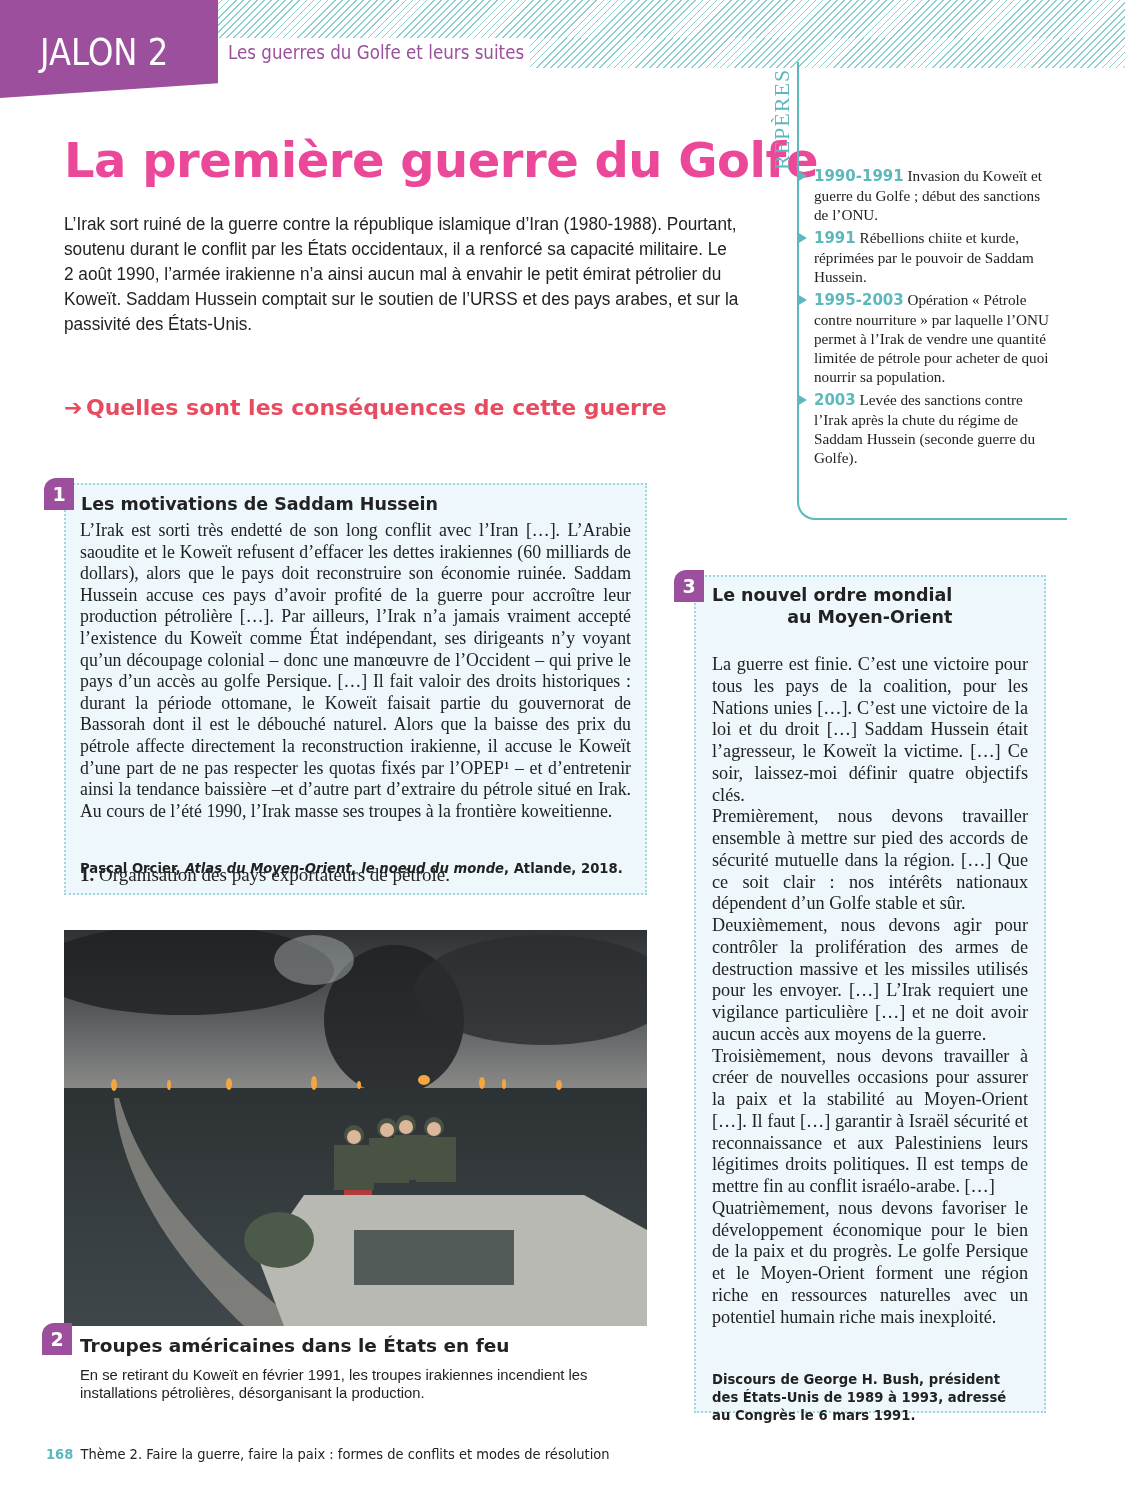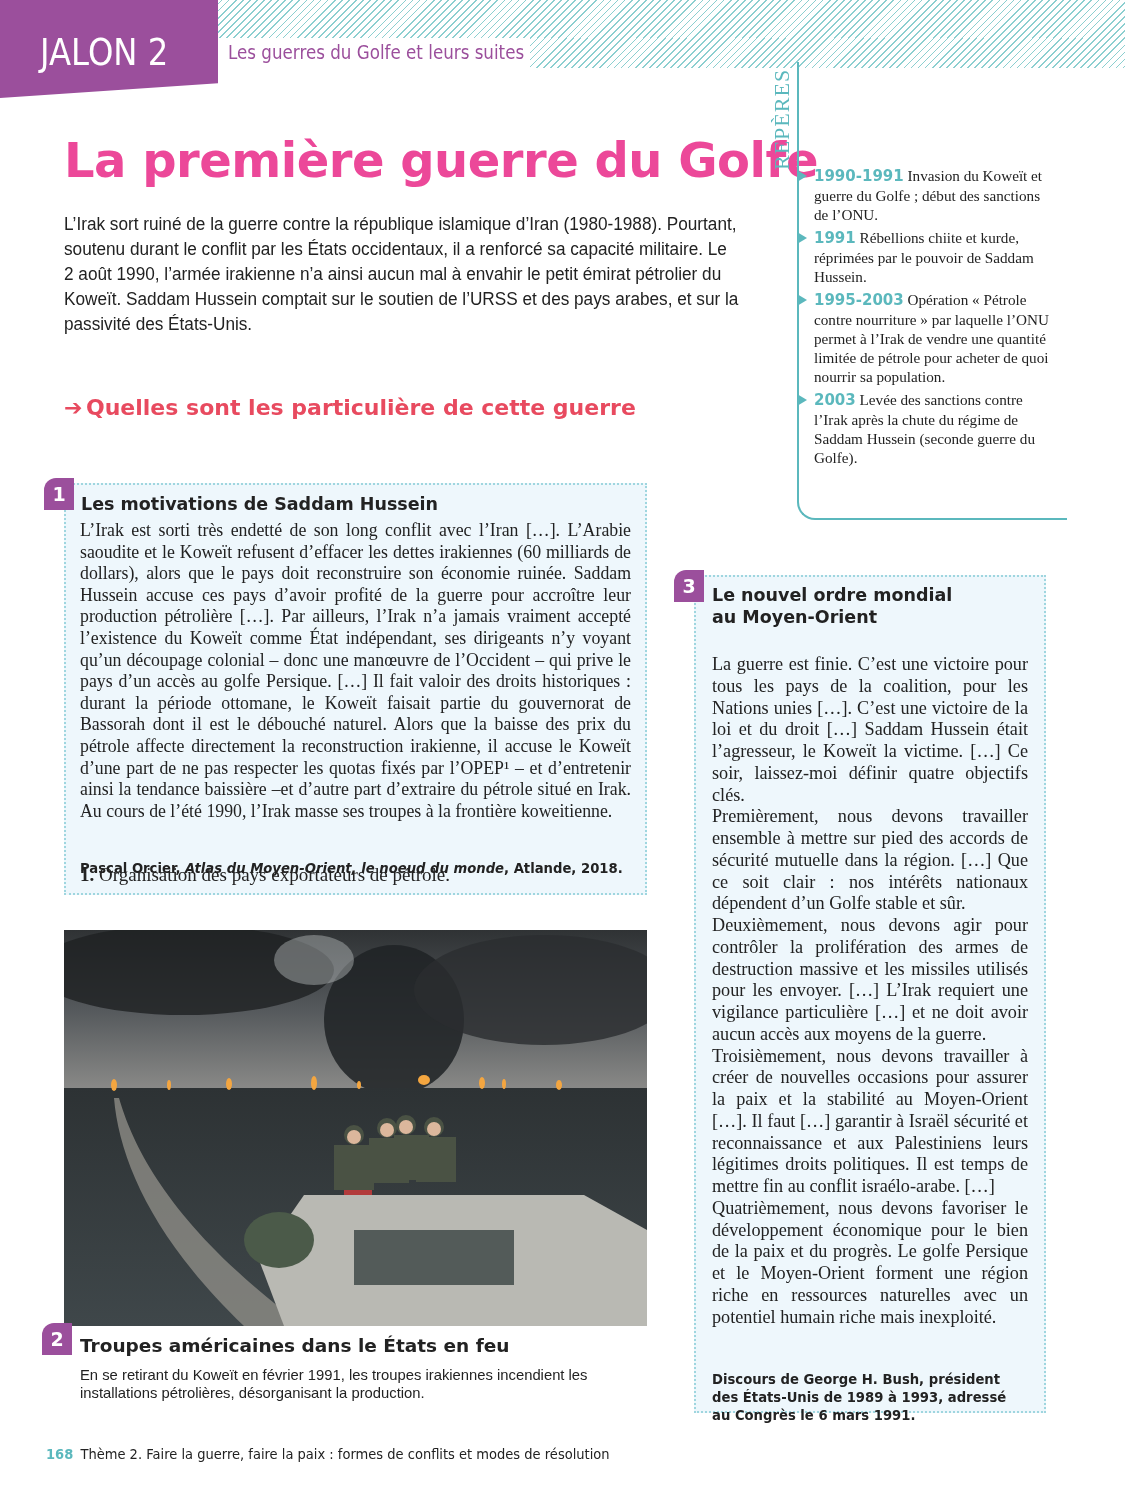--- a/index.html
+++ b/index.html
@@ -66,21 +66,21 @@
 
   
   .doc-box {
     position: absolute; background: #eef7fc; border: 2px dotted #9fd6df;
   }
   .doc-num {
     position: absolute; width: 30px; height: 32px; background: #9b4f9c; color: #fff;
     font-weight: bold; font-size: 19px; font-family: "DejaVu Sans", sans-serif; text-align: center; line-height: 32px;
     border-top-left-radius: 12px; border-bottom-right-radius: 0;
   }
-  .doc-title { position: absolute; font-family: "DejaVu Sans", sans-serif; font-weight: bold; font-size: 17.5px; color: #222; line-height: 22px; }
+  .doc-title { position: absolute; font-family: "DejaVu Sans", sans-serif; font-weight: bold; font-size: 17.5px; color: #222; line-height: 22px; text-align: right; }
   .doc-text {
     position: absolute; font-family: "Liberation Serif", serif; font-size: 17.8px; line-height: 21.6px; color: #222;
     text-align: justify; hyphens: manual;
   }
   .doc-source { position: absolute; font-family: "DejaVu Sans", sans-serif; font-size: 13.2px; font-weight: bold; text-align: left; color: #222; line-height: 18px; margin-top: 24px; }
   .doc-source i { font-style: italic; }
   .footnote { position: absolute; font-family: "Liberation Serif", serif; font-size: 19px; color: #222; }
   .footnote b { font-weight: bold; }
 
   
@@ -101,21 +101,21 @@
 <div class="subheader-bg"></div>
 <div class="jalon"></div>
 <div class="jalon-text">JALON 2</div>
 <div class="subheader">Les guerres du Golfe et leurs suites</div>
 
 <h1 class="page-title">La première guerre du Golfe</h1>
 
 <p class="intro">L’Irak sort ruiné de la guerre contre la république islamique d’Iran (1980-1988). Pourtant, soutenu durant le conflit par les États occidentaux, il a renforcé sa capacité militaire. Le 2 août 1990, l’armée irakienne n’a ainsi aucun mal à envahir le petit émirat pétrolier du Koweït. Saddam Hussein comptait sur le soutien de l’URSS et des pays arabes, et sur la passivité des États-Unis.</p>
 
 <div class="question">
-  <span class="arrow">➔</span><span>Quelles sont les particulière de cette guerre</span>
+  <span class="arrow">➔</span><span>Quelles sont les conséquences de cette guerre</span>
 </div>
 
 <div class="reperes-label">REPÈRES</div>
 <div class="reperes-frame"></div>
 <div class="reperes-list">
   <div class="rep-item">
     <span class="tri"></span>
     <span class="year">1990-1991</span><span> Invasion du Koweït et guerre du Golfe ; début des sanctions de l’ONU.</span>
   </div>
   <div class="rep-item">

